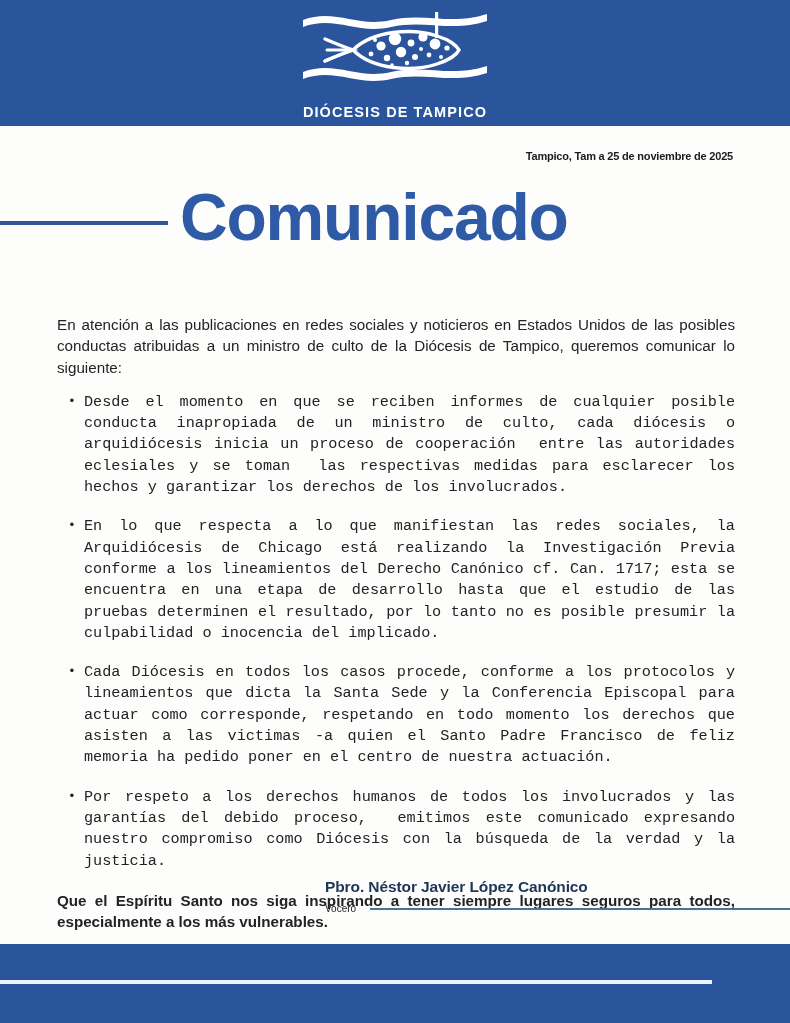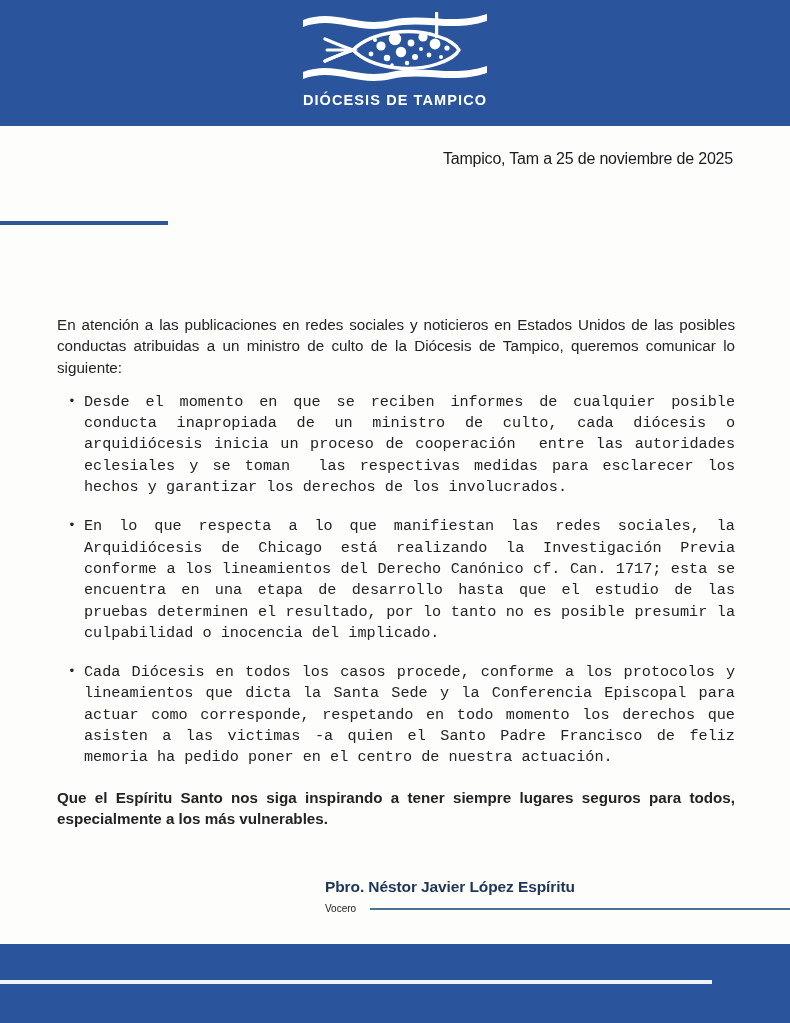--- a/index.html
+++ b/index.html
@@ -32,32 +32,32 @@
     width: 200px;
     height: 86px;
   }
   .logo-wrap svg { display: block; width: 200px; height: 86px; }
   .logo-text {
     color: #ffffff;
     font-size: 14.5px;
     font-weight: bold;
     letter-spacing: 1.1px;
     line-height: 1;
-    margin-top: 1px;
+    margin-top: 13px;
     font-family: "Liberation Sans", sans-serif;
     text-align: center;
   }
 
   
   .date-line {
     position: absolute;
     top: 150px;
     right: 57px;
-    font-size: 16px;
-    font-weight: normal;
+    font-size: 11px;
+    font-weight: bold;
     color: #1b1b1f;
     letter-spacing: -0.2px;
     font-family: "Liberation Sans", sans-serif;
   }
 
   
   .title-row {
     position: absolute;
     top: 178px;
     left: 0;
@@ -224,36 +224,38 @@
       <circle cx="126" cy="43" r="2.0" fill="#ffffff"></circle>
     </svg>
   </div>
   <div class="logo-text">DIÓCESIS DE TAMPICO</div>
 </div>
 
 <div class="date-line">Tampico, Tam a 25 de noviembre de 2025</div>
 
 <div class="title-row">
   <div class="title-rule"></div>
+  <div class="doc-title">Comunicado</div>
 </div>
 
 <div class="body-area">
   <p class="para">En atención a las publicaciones en redes sociales y noticieros en Estados Unidos de las posibles conductas atribuidas a un ministro de culto de la Diócesis de Tampico, queremos comunicar lo siguiente:</p>
 
   <ul class="bullet-list">
     <li class="bullet-item">Desde el momento en que se reciben informes de cualquier posible conducta inapropiada de un ministro de culto, cada diócesis o arquidiócesis inicia un proceso de cooperación  entre las autoridades eclesiales y se toman  las respectivas medidas para esclarecer los hechos y garantizar los derechos de los involucrados.</li>
     <li class="bullet-item">En lo que respecta a lo que manifiestan las redes sociales, la Arquidiócesis de Chicago está realizando la Investigación Previa conforme a los lineamientos del Derecho Canónico cf. Can. 1717; esta se encuentra en una etapa de desarrollo hasta que el estudio de las pruebas determinen el resultado, por lo tanto no es posible presumir la culpabilidad o inocencia del implicado.</li>
     <li class="bullet-item">Cada Diócesis en todos los casos procede, conforme a los protocolos y lineamientos que dicta la Santa Sede y la Conferencia Episcopal para actuar como corresponde, respetando en todo momento los derechos que asisten a las victimas -a quien el Santo Padre Francisco de feliz memoria ha pedido poner en el centro de nuestra actuación.</li>
+    <li class="bullet-item">Por respeto a los derechos humanos de todos los involucrados y las garantías del debido proceso,  emitimos este comunicado expresando nuestro compromiso como Diócesis con la búsqueda de la verdad y la justicia.</li>
   </ul>
 
   <p class="para closing-para">Que el Espíritu Santo nos siga inspirando a tener siempre lugares seguros para todos, especialmente a los más vulnerables.</p>
 </div>
 
 <div class="signature">
-  <div class="sig-name">Pbro. Néstor Javier López Espíritu</div>
+  <div class="sig-name">Pbro. Néstor Javier López Canónico</div>
   <div class="sig-role-row">
     <span class="sig-role">Vocero</span>
     <span class="sig-rule"></span>
   </div>
 </div>
 
 <div class="footer-band">
   <div class="footer-line"></div>
 </div>
 

